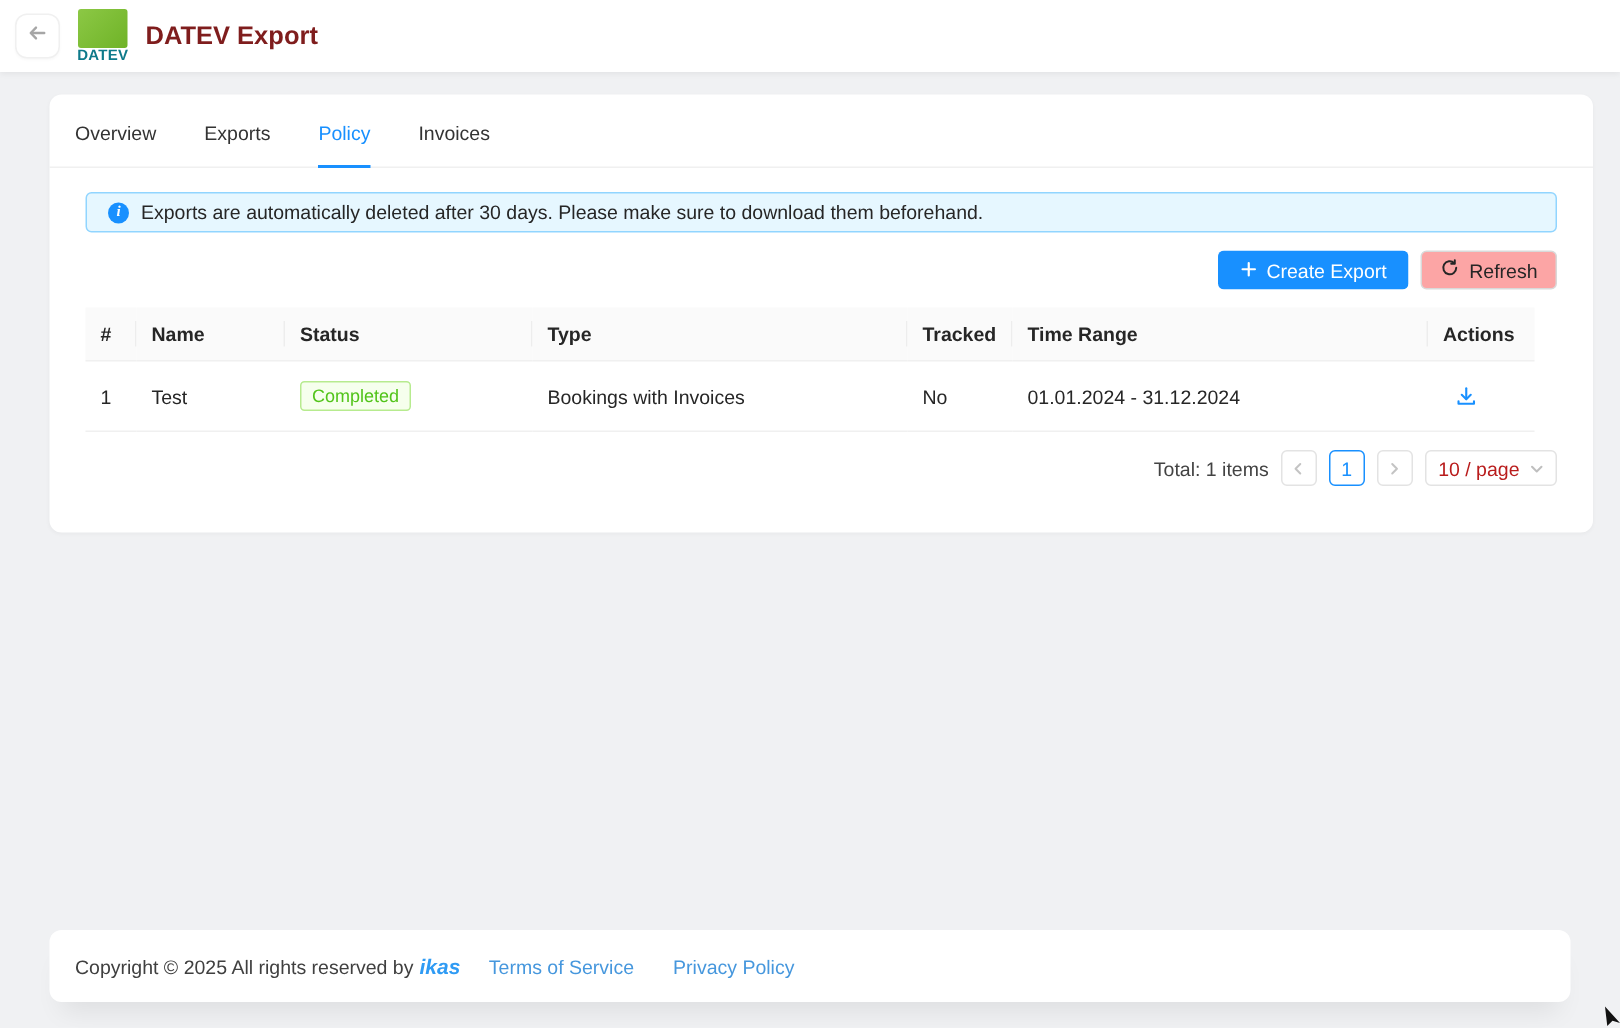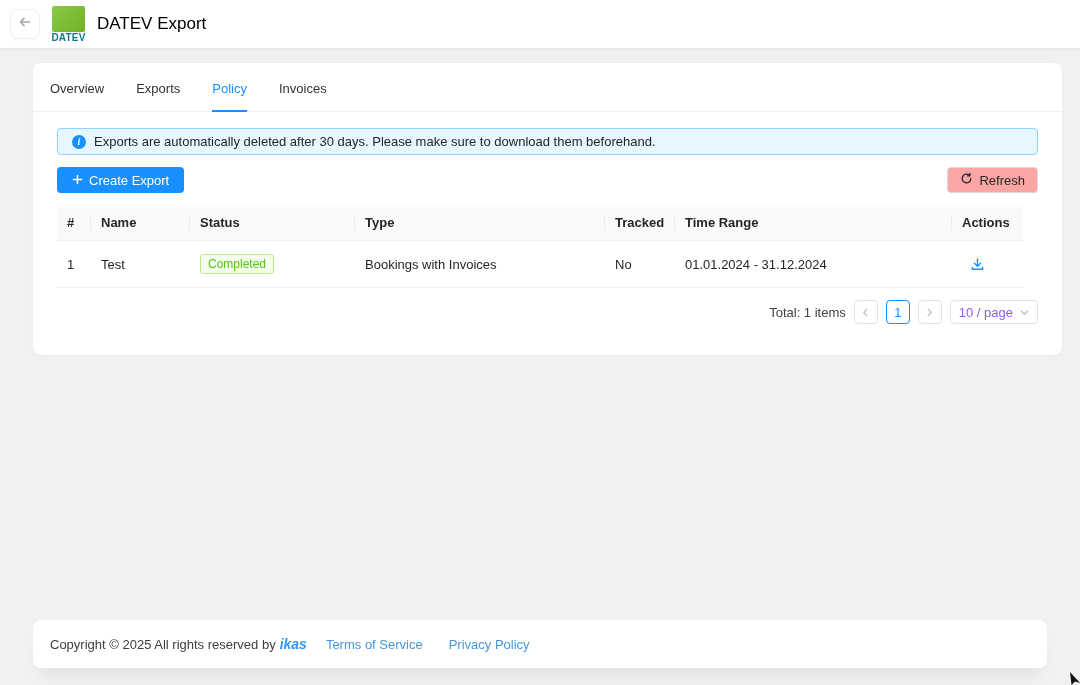--- a/index.html
+++ b/index.html
@@ -24,21 +24,21 @@
   }
   .datev-logo { width:33px; display:flex; flex-direction:column; align-items:center; }
   .datev-square {
     width:33px; height:26px; border-radius:2px;
     background:linear-gradient(135deg,#8cc845 0%,#6fb327 100%);
   }
   .datev-word {
     font-size:10px; font-weight:bold; letter-spacing:0.2px;
     color:#0e7a8a; line-height:10px; margin-top:1px;
   }
-  .app-title { font-size:17px; font-weight:400; color:#000000; }
+  .app-title { font-size:17px; font-weight:700; color:#7f1d1d; }
 
   
   .main-card {
     position:absolute; left:33px; right:18px; top:63px; height:292px;
     background:#fff; border-radius:8px; box-shadow:0 1px 3px rgba(0,0,0,0.04);
   }
 
   
   .tabs { display:flex; gap:32px; padding:0 17px; border-bottom:1px solid #f0f0f0; }
   .tab {
@@ -54,21 +54,21 @@
     gap:8px; font-size:13px; color:#262626;
   }
   .info-icon {
     width:14px; height:14px; border-radius:50%; background:#1890ff; color:#fff;
     font-size:10px; font-weight:bold; display:flex; align-items:center;
     justify-content:center; flex:0 0 auto; font-style:italic;
     font-family:"Liberation Serif", serif;
   }
 
   
-  .toolbar { margin:12px 24px 0; display:flex; justify-content:space-between; gap:8px; }
+  .toolbar { margin:12px 24px 0; display:flex; justify-content:flex-end; gap:8px; }
   .btn {
     height:26px; border-radius:4px; font-size:13px; display:inline-flex;
     align-items:center; gap:6px; cursor:pointer; border:1px solid transparent;
     font-family:"Liberation Sans", sans-serif;
   }
   .btn-primary { background:#1890ff; color:#fff; padding:0 14px; }
   .btn-default { background:#fca5a5; color:#262626; border-color:#d9d9d9; padding:0 12px; }
 
   
   .table { margin:12px 24px 0; }
@@ -106,21 +106,21 @@
     background:#fff; display:flex; align-items:center; justify-content:center;
     color:#c4c4c4; cursor:pointer;
   }
   .pg-current {
     width:24px; height:24px; border:1px solid #1890ff; border-radius:4px;
     background:#fff; color:#1890ff; display:flex; align-items:center;
     justify-content:center; font-size:13px; cursor:pointer;
   }
   .pg-select {
     height:24px; border:1px solid #e3e3e3; border-radius:4px; background:#fff;
-    display:flex; align-items:center; gap:7px; padding:0 8px; color:#8b5cf6;
+    display:flex; align-items:center; gap:7px; padding:0 8px; color:#b91c1c;
     cursor:pointer;
   }
   .pg-select .chev { color:#bfbfbf; display:flex; }
 
   
   .app-footer {
     position:absolute; left:33px; right:33px; top:620px; height:48px;
     background:#fff; border-radius:8px; display:flex; align-items:center;
     justify-content:flex-start; padding:0 17px; font-size:13px; color:#404040;
     box-shadow:0 14px 18px -8px rgba(0,0,0,0.08);

